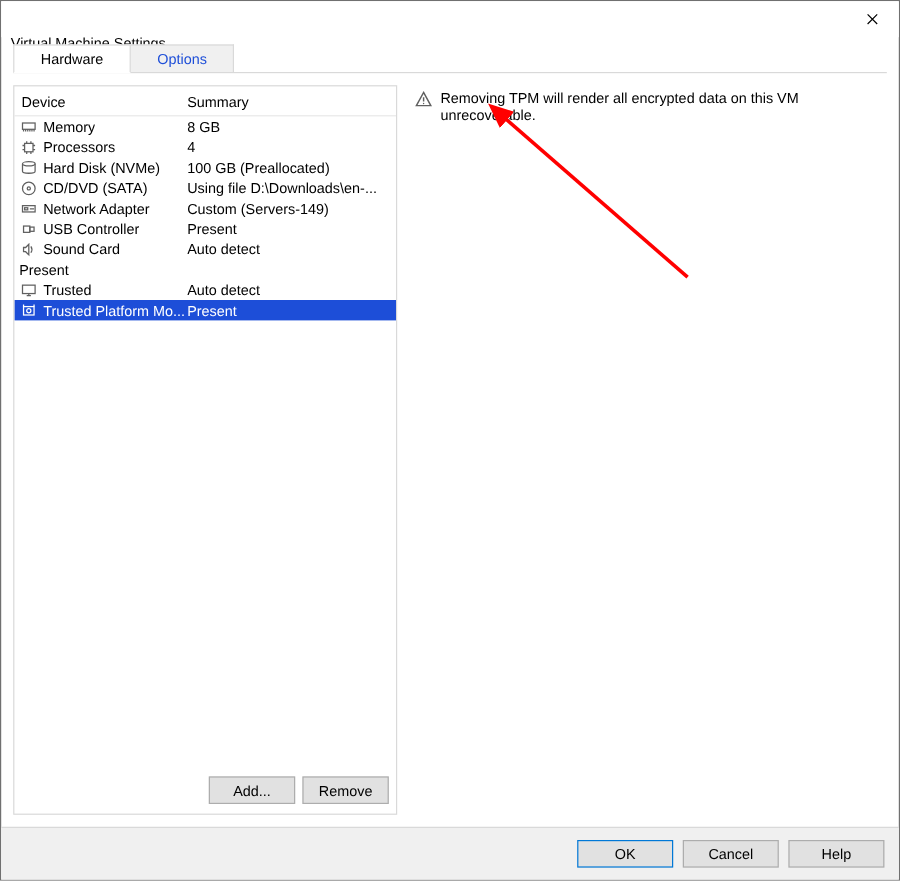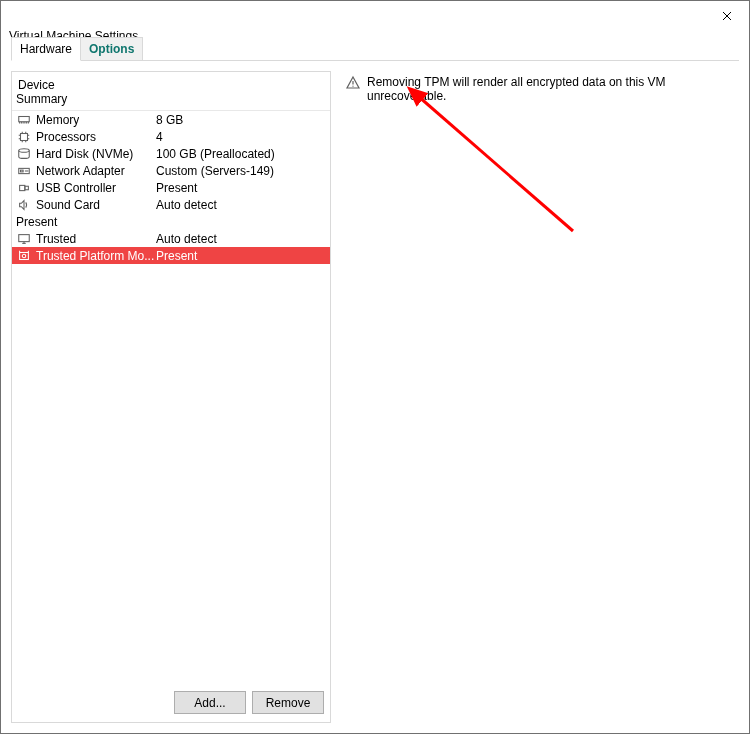--- a/index.html
+++ b/index.html
@@ -41,58 +41,56 @@
     .close-btn svg { width: 10px; height: 10px; }
     .tabs-area {
       padding: 6px 10px 0 10px;
     }
     .tabs {
       display: flex;
       position: relative;
       border-bottom: 1px solid #d9d9d9;
     }
     .tab {
-      padding: 4px 8px;
+      padding: 4px 22px;
       border: 1px solid #d9d9d9;
       border-bottom: none;
       background: #fff;
       position: relative;
       margin-right: -1px;
       cursor: pointer;
     }
     .tab.active {
       background: #fff;
       z-index: 2;
       border-bottom: 1px solid #fff;
       margin-bottom: -1px;
     }
     .tab.inactive {
       background: #f0f0f0;
-      color: #0f766e;
-      font-weight: bold;
+      color: #1d4ed8;
     }
     .content {
       flex: 1;
       display: flex;
       padding: 10px;
       gap: 12px;
       min-height: 0;
     }
     .devlist-panel {
       width: 320px;
       display: flex;
       flex-direction: column;
       border: 1px solid #d9d9d9;
       background: #fff;
     }
     .devlist-header {
       display: flex;
       padding: 6px 4px 4px 4px;
       border-bottom: 1px solid #e8e8e8;
-      flex-direction: column;
     }
     .devlist-header .col-device { width: 140px; padding-left: 2px; }
     .devlist-header .col-summary { flex: 1; }
     .devlist-body {
       flex: 1;
       overflow: hidden;
     }
     .devrow {
       display: flex;
       align-items: center;
@@ -114,21 +112,21 @@
       text-overflow: ellipsis;
       white-space: nowrap;
     }
     .devrow .cell-summary {
       flex: 1;
       overflow: hidden;
       white-space: nowrap;
       text-overflow: ellipsis;
     }
     .devrow.selected {
-      background: #ef4444;
+      background: #1d4ed8;
       color: #fff;
     }
     .devrow.selected .dev-icon path,
     .devrow.selected .dev-icon rect,
     .devrow.selected .dev-icon polyline,
     .devrow.selected .dev-icon line,
     .devrow.selected .dev-icon circle,
     .devrow.selected .dev-icon ellipse {
        stroke: #fff;
     }
@@ -263,20 +261,32 @@
             <div class="cell-device">
               <span class="dev-icon">
                 <svg viewBox="0 0 16 16">
                   <ellipse cx="8" cy="4" rx="6" ry="2"></ellipse>
                   <path d="M2 4 v7 a6 2 0 0 0 12 0 v-7"></path>
                 </svg>
               </span>
               <span class="label">Hard Disk (NVMe)</span>
             </div>
             <div class="cell-summary">100 GB (Preallocated)</div>
+          </div>
+          <div class="devrow">
+            <div class="cell-device">
+              <span class="dev-icon">
+                <svg viewBox="0 0 16 16">
+                  <circle cx="8" cy="8" r="6"></circle>
+                  <circle cx="8" cy="8" r="1.5"></circle>
+                </svg>
+              </span>
+              <span class="label">CD/DVD (SATA)</span>
+            </div>
+            <div class="cell-summary">Using file D:\Downloads\en-...</div>
           </div>
           <div class="devrow">
             <div class="cell-device">
               <span class="dev-icon">
                 <svg viewBox="0 0 16 16">
                   <rect x="2" y="5" width="12" height="6"></rect>
                   <rect x="4" y="7" width="3" height="2"></rect>
                   <line x1="9" y1="8" x2="13" y2="8"></line>
                 </svg>
               </span>
@@ -360,13 +370,18 @@
         <defs>
           <marker id="ah" markerWidth="10" markerHeight="10" refX="2" refY="3" orient="auto">
             <path d="M0,0 L0,6 L7,3 z" fill="#ff0000"></path>
           </marker>
         </defs>
         <line x1="180" y1="150" x2="25" y2="15" stroke="#ff0000" stroke-width="3" marker-end="url(#ah)"></line>
       </svg>
     </div>
   </div>
 
+  <div class="footer">
+    <button class="btn default">OK</button>
+    <button class="btn">Cancel</button>
+    <button class="btn">Help</button>
+  </div>
 </div>
 
 </body></html>

